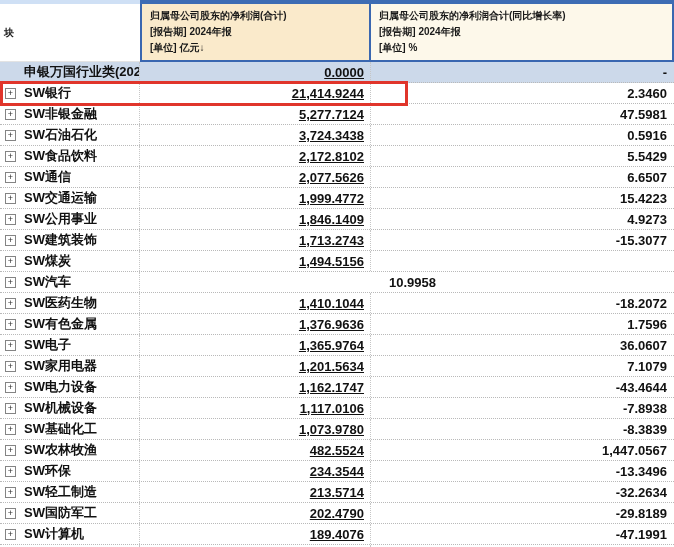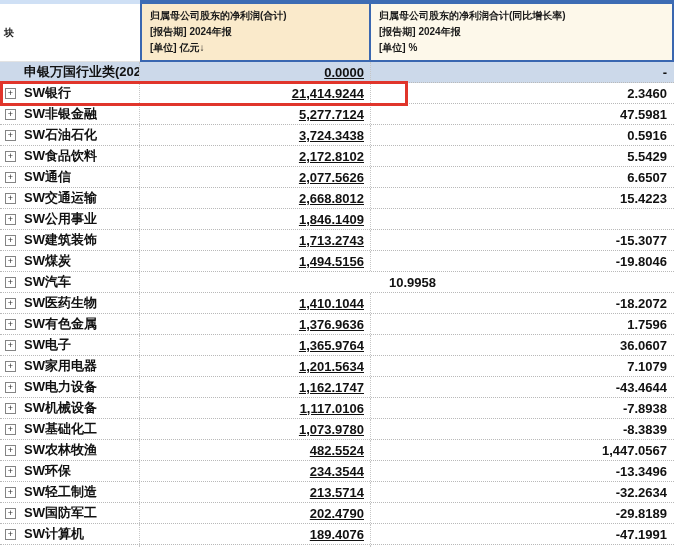--- a/index.html
+++ b/index.html
@@ -134,45 +134,45 @@
           <span class="sector-label">SW通信</span>
         </div>
         <div class="cell col-profit">2,077.5626</div>
         <div class="cell col-growth">6.6507</div>
       </div>
       <div class="row">
         <div class="cell col-sector">
           <span class="plus">+</span>
           <span class="sector-label">SW交通运输</span>
         </div>
-        <div class="cell col-profit">2,668.8012</div>
+        <div class="cell col-profit">1,999.4772</div>
         <div class="cell col-growth">15.4223</div>
       </div>
       <div class="row">
         <div class="cell col-sector">
           <span class="plus">+</span>
           <span class="sector-label">SW公用事业</span>
         </div>
         <div class="cell col-profit">1,846.1409</div>
+        <div class="cell col-growth">4.9273</div>
       </div>
       <div class="row">
         <div class="cell col-sector">
           <span class="plus">+</span>
           <span class="sector-label">SW建筑装饰</span>
         </div>
         <div class="cell col-profit">1,713.2743</div>
         <div class="cell col-growth">-15.3077</div>
       </div>
       <div class="row">
         <div class="cell col-sector">
           <span class="plus">+</span>
           <span class="sector-label">SW煤炭</span>
         </div>
         <div class="cell col-profit">1,494.5156</div>
-        <div class="cell col-growth">-19.8046</div>
       </div>
       <div class="row">
         <div class="cell col-sector">
           <span class="plus">+</span>
           <span class="sector-label">SW汽车</span>
         </div>
         <div class="cell col-growth">10.9958</div>
       </div>
       <div class="row">
         <div class="cell col-sector">

